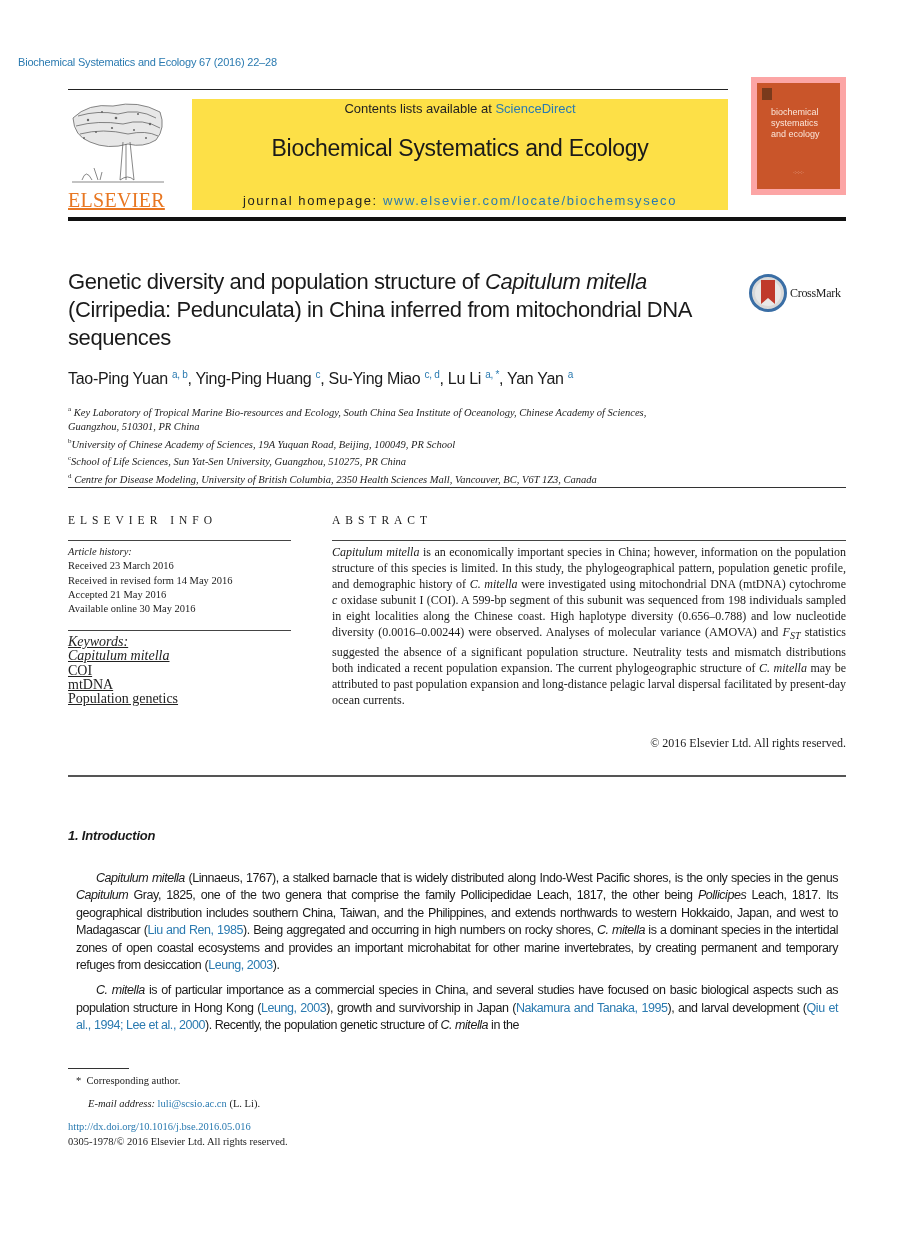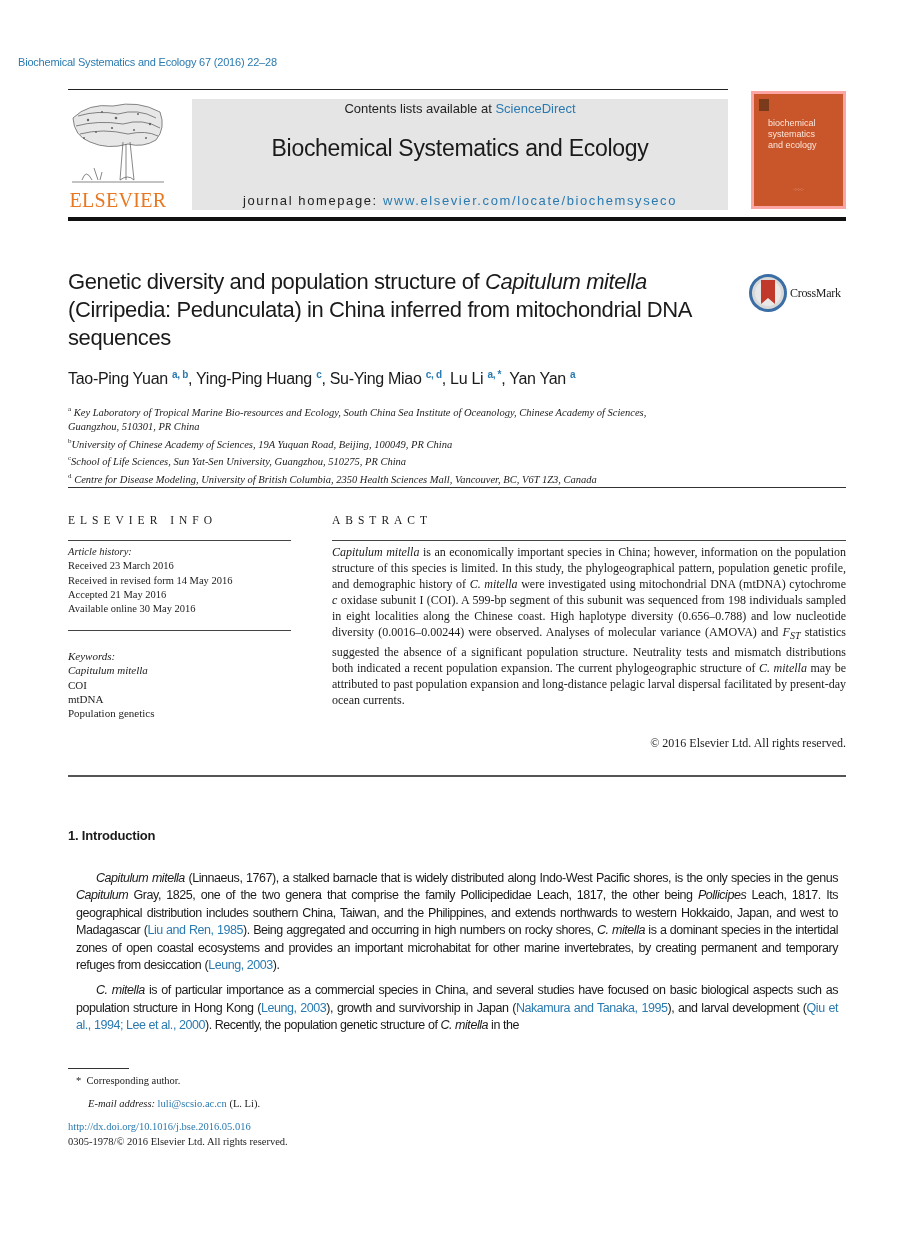--- a/index.html
+++ b/index.html
@@ -5,68 +5,68 @@
   html, body { margin: 0; padding: 0; background: #ffffff; }
   body { width: 907px; height: 1238px; position: relative; overflow: hidden; color: #1a1a1a; font-family: "Liberation Serif", serif; }
   .abs { position: absolute; }
   a, .link { color: #2a7ab0; text-decoration: none; }
 
   #journal-ref { top: 56px; left: 0; width: 907px; text-align: left; font-family: "Liberation Sans", sans-serif; font-size: 11px; color: #2a7ab0; letter-spacing: -0.2px; margin-left: 18px; }
 
   #top-rule { top: 89px; left: 68px; width: 660px; height: 1px; background: #222; }
   #elsevier-logo { top: 98px; left: 68px; width: 100px; height: 112px; }
   #elsevier-tree { width: 100px; height: 88px; }
-  #elsevier-word { position: absolute; bottom: 0; left: 0; width: 100px; text-align: center; font-family: "Liberation Serif", serif; font-size: 20px; color: #e87722; letter-spacing: 0.3px; line-height: 20px; }
-
-  #header-box { top: 99px; left: 192px; width: 536px; height: 111px; background: #e5e5e5; }
+  #elsevier-word { position: absolute; bottom: 0; left: 0; width: 100px; font-family: "Liberation Serif", serif; font-size: 20px; color: #e87722; letter-spacing: 0.3px; line-height: 20px; text-decoration: underline; }
+
+  #header-box { top: 99px; left: 192px; width: 536px; height: 111px; background: #fde047; }
   #contents-line { top: 0; left: 0; width: 100%; text-align: center; top: 2px; font-family: "Liberation Sans", sans-serif; font-size: 13px; color: #222; }
   #journal-name { top: 36px; left: 0; width: 100%; text-align: center; font-family: "Liberation Sans", sans-serif; font-size: 23px; color: #1a1a1a; letter-spacing: -0.3px; }
   #homepage-line { top: 94px; left: 0; width: 100%; text-align: center; font-family: "Liberation Sans", sans-serif; font-size: 13px; letter-spacing: 1.6px; color: #222; }
 
-  #cover { top: 91px; left: 751px; width: 95px; height: 118px; background: #c9552a; border: 3px solid #fca5a5; box-sizing: border-box; }
+  #cover { top: 77px; left: 751px; width: 95px; height: 118px; background: #c9552a; border: 6px solid #fca5a5; box-sizing: border-box; }
   #cover-emblem { position: absolute; top: 5px; left: 5px; width: 10px; height: 12px; background: #7a3a1c; }
   #cover-title { position: absolute; top: 24px; left: 14px; font-family: "Liberation Sans", sans-serif; font-size: 9px; line-height: 11px; color: #fbe6da; }
   #cover-sd { position: absolute; bottom: 14px; left: 0; width: 100%; text-align: center; font-family: "Liberation Sans", sans-serif; font-size: 4px; color: #fbe6da; }
 
   #thick-rule { top: 217px; left: 68px; width: 778px; height: 4px; background: #111; }
 
   #article-title { top: 268px; left: 68px; width: 640px; font-family: "Liberation Sans", sans-serif; font-size: 22px; line-height: 28px; color: #1a1a1a; letter-spacing: -0.4px; }
   #article-title i { font-style: italic; }
 
   #crossmark { top: 274px; left: 749px; width: 100px; height: 40px; }
   #crossmark-label { position: absolute; left: 41px; top: 12px; font-family: "Liberation Serif", serif; font-size: 12px; color: #222; letter-spacing: -0.3px; }
 
   #authors { top: 369px; left: 68px; font-family: "Liberation Sans", sans-serif; font-size: 16px; color: #1a1a1a; letter-spacing: -0.3px; }
-  #authors sup { color: #2a7ab0; font-size: 10px; font-weight: bold; }
+  #authors sup { color: #2a7ab0; font-size: 10px; }
 
   #affiliations { top: 402px; left: 68px; width: 700px; font-family: "Liberation Serif", serif; font-style: italic; font-size: 10.5px; line-height: 14px; color: #222; }
   #affiliations sup { font-size: 7px; font-style: normal; }
   .aff-row { white-space: nowrap; }
 
   #rule-after-aff { top: 487px; left: 68px; width: 778px; height: 1px; background: #333; }
 
   .section-head { font-family: "Liberation Serif", serif; font-size: 11.5px; letter-spacing: 5px; color: #1a1a1a; }
   #ai-head { top: 514px; left: 68px; }
   #ab-head { top: 514px; left: 332px; }
   #ai-rule1 { top: 540px; left: 68px; width: 223px; height: 1px; background: #444; }
   #ab-rule1 { top: 540px; left: 332px; width: 514px; height: 1px; background: #444; }
 
   #history { top: 545px; left: 68px; font-family: "Liberation Serif", serif; font-size: 10.5px; line-height: 14.3px; color: #222; }
   #history .label, #keywords .label { font-style: italic; }
   #ai-rule2 { top: 630px; left: 68px; width: 223px; height: 1px; background: #444; }
-  #keywords { top: 649px; left: 68px; font-family: "Liberation Serif", serif; font-size: 11px; line-height: 14.3px; color: #222; }
+  #keywords { top: 635px; left: 68px; font-family: "Liberation Serif", serif; font-size: 14px; line-height: 14.3px; color: #222; text-decoration: underline; }
   #keywords .kw-italic { font-style: italic; }
 
   #abstract { top: 544px; left: 332px; width: 514px; font-family: "Liberation Serif", serif; font-size: 12px; line-height: 16px; color: #1a1a1a; text-align: justify; }
   #abstract i { font-style: italic; }
   #copyright { top: 736px; left: 332px; width: 514px; text-align: right; font-family: "Liberation Serif", serif; font-size: 12px; color: #1a1a1a; }
 
   #rule-after-abstract { top: 775px; left: 68px; width: 778px; height: 2px; background: #555; }
 
-  #intro-head { top: 828px; left: 68px; font-family: "Liberation Sans", sans-serif; font-weight: bold; font-size: 13px; color: #1a1a1a; letter-spacing: -0.2px; }
+  #intro-head { top: 828px; left: 68px; font-family: "Liberation Sans", sans-serif; font-weight: bold; font-size: 13px; color: #1a1a1a; letter-spacing: -0.2px; font-style: italic; }
   #intro-body { top: 862px; left: 68px; width: 778px; font-family: "Liberation Sans", sans-serif; font-size: 12.5px; line-height: 17.4px; color: #1a1a1a; text-align: justify; letter-spacing: -0.45px; }
   #intro-body p { margin: 8px; text-indent: 20px; }
   #intro-body i { font-style: italic; }
 
   #footnote-rule { top: 1068px; left: 68px; width: 61px; height: 1px; background: #333; }
   #footnotes { top: 1074px; left: 76px; font-family: "Liberation Serif", serif; font-size: 10.5px; line-height: 14.5px; color: #222; }
   #footnotes .em { font-style: italic; }
   #doi-block { top: 1120px; left: 68px; font-family: "Liberation Serif", serif; font-size: 10.5px; line-height: 14.5px; color: #222; }
 </style>
 </head>
@@ -144,21 +144,21 @@
   <span>Tao-Ping Yuan</span> <sup>a, b</sup>,
   <span>Ying-Ping Huang</span> <sup>c</sup>,
   <span>Su-Ying Miao</span> <sup>c, d</sup>,
   <span>Lu Li</span> <sup>a, *</sup>,
   <span>Yan Yan</span> <sup>a</sup>
 </div>
 
 <div id="affiliations" class="abs">
   <div class="aff-row"><sup>a</sup> <span>Key Laboratory of Tropical Marine Bio-resources and Ecology, South China Sea Institute of Oceanology, Chinese Academy of Sciences,</span></div>
   <div class="aff-row"><span>Guangzhou, 510301, PR China</span></div>
-  <div class="aff-row"><sup>b</sup><span>University of Chinese Academy of Sciences, 19A Yuquan Road, Beijing, 100049, PR China</span></div>
+  <div class="aff-row"><sup>b</sup><span>University of Chinese Academy of Sciences, 19A Yuquan Road, Beijing, 100049, PR School</span></div>
   <div class="aff-row"><sup>c</sup><span>School of Life Sciences, Sun Yat-Sen University, Guangzhou, 510275, PR China</span></div>
   <div class="aff-row"><sup>d</sup> <span>Centre for Disease Modeling, University of British Columbia, 2350 Health Sciences Mall, Vancouver, BC, V6T 1Z3, Canada</span></div>
 </div>
 
 <div id="rule-after-aff" class="abs"></div>
 
 <div id="ai-head" class="abs section-head">ELSEVIER INFO</div>
 <div id="ai-rule1" class="abs"></div>
 <div id="history" class="abs">
   <div class="label">Article history:</div>

